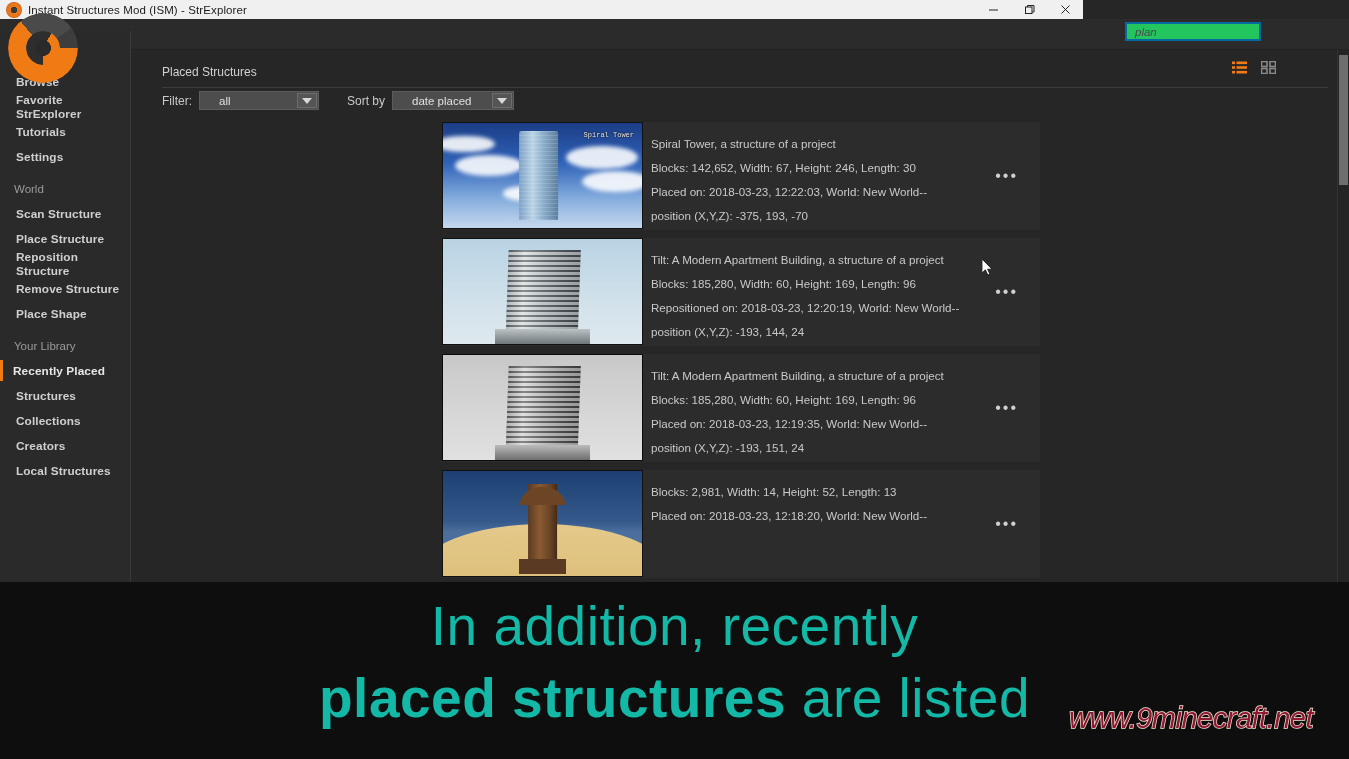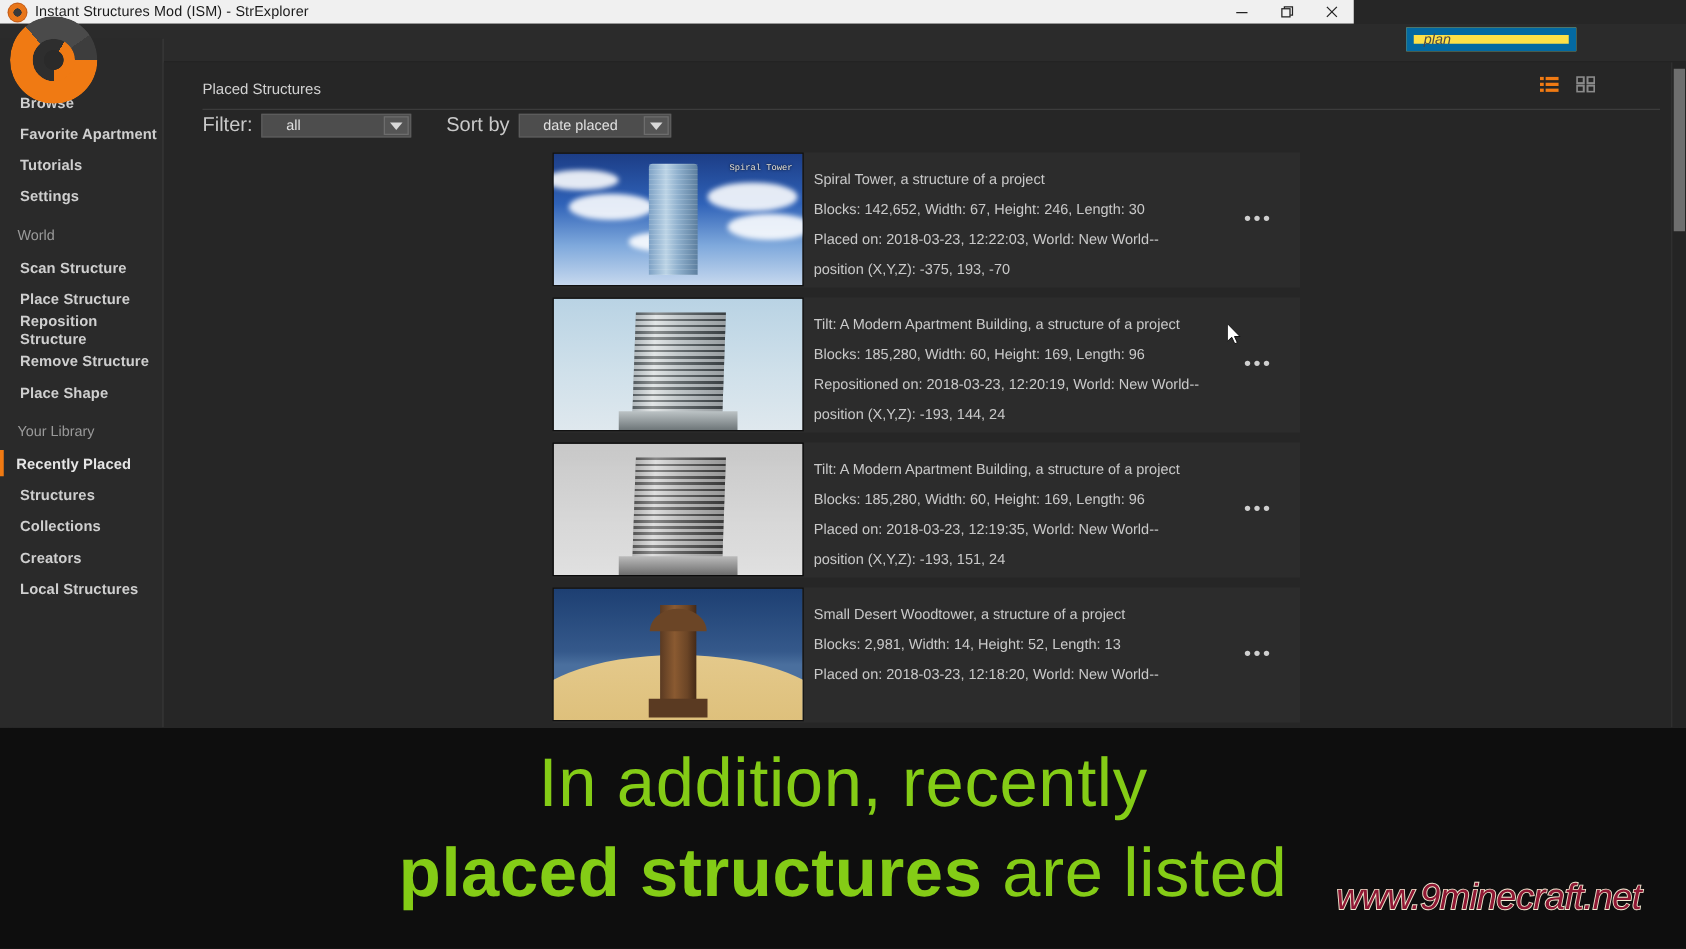--- a/index.html
+++ b/index.html
@@ -31,21 +31,21 @@
   .tb-btn svg { display: block; }
 
   
   .topbar {
     position: absolute; top: 19px; left: 0; width: 1349px; height: 31px;
     background: #2b2b2b; border-bottom: 1px solid #222;
   }
   .searchbox {
     position: absolute; right: 88px; top: 22px;
     width: 136px; height: 19px;
-    background: #fde047; border: 6px solid #0369a1;
+    background: #22c55e; border: 2px solid #0369a1;
     display: flex; align-items: center;
   }
   .searchbox span {
     font-size: 11.5px; font-style: italic; color: #4a4a4a; padding-left: 8px;
   }
 
   
   .sidebar {
     position: absolute; left: 0; top: 31px; width: 131px; height: 551px;
     background: #2a2a2a; border-right: 1px solid #3a3a3a;
@@ -98,21 +98,21 @@
     position: absolute; left: 31px; top: 12px; width: 1166px;
     border-bottom: 1px solid #3c3c3c; padding-bottom: 7px;
   }
   .content-head span { font-size: 12px; color: #d2d2d2; }
 
   .viewtoggle { position: absolute; right: 62px; top: 11px; display: flex; gap: 14px; }
   .icon-list, .icon-grid { width: 15px; height: 13px; display: block; }
 
   
   .filterrow { position: absolute; left: 31px; top: 41px; display: flex; align-items: center; }
-  .flabel { font-size: 16px; color: #c9c9c9; margin-right: 7px; text-align: center; }
+  .flabel { font-size: 12px; color: #c9c9c9; margin-right: 7px; text-align: center; }
   .dropdown {
     height: 19px; background: #4d4d4d; border: 1px solid #5c5c5c;
     display: flex; align-items: center; position: relative; padding-left: 12px;
   }
   .dropdown.w1 { width: 120px; }
   .dropdown.w2 { width: 122px; }
   .dropdown .dval { font-size: 11.5px; color: #e0e0e0; padding-left: 7px; }
   .dd-arrow {
     position: absolute; right: 1px; top: 1px; width: 20px; height: 15px;
     background: #555; border: 1px solid #6d6d6d;
@@ -215,21 +215,21 @@
 
   
   .overlay {
     position: absolute; left: 0; bottom: 0; width: 1349px; height: 177px;
     background: rgba(10,10,10,.86);
     backdrop-filter: blur(6px);
     overflow: hidden;
   }
   .caption {
     position: absolute; left: 0; top: 8px; width: 1349px;
-    text-align: center; color: #84cc16;
+    text-align: center; color: #14b8a6;
     font-size: 55px; line-height: 72px; letter-spacing: .5px;
   }
   .caption .b { font-weight: bold; }
   .watermark {
     position: absolute; right: 36px; bottom: 24px;
     font-size: 29px; font-weight: normal; font-style: italic;
     color: #8f1834; letter-spacing: -.5px;
     -webkit-text-stroke: 1.4px #f2ead2;
     paint-order: stroke fill;
   }
@@ -269,21 +269,21 @@
   <div class="topbar"></div>
   <div class="searchbox">
     <span>plan</span>
   </div>
 
   <div class="sidebar">
     <div class="nav-item">
       <span>Browse</span>
     </div>
     <div class="nav-item">
-      <span>Favorite Apartment</span>
+      <span>Favorite StrExplorer</span>
     </div>
     <div class="nav-item">
       <span>Tutorials</span>
     </div>
     <div class="nav-item">
       <span>Settings</span>
     </div>
 
     <div class="nav-group">
       <span>World</span>
@@ -422,21 +422,20 @@
       </div>
 
       <div class="row">
         <div class="thumb">
           <div class="th-desert-sky"></div>
           <div class="th-sand"></div>
           <div class="th-woodtower"></div>
           <div class="th-woodbase"></div>
         </div>
         <div class="row-info">
-          <div class="line">Small Desert Woodtower, a structure of a project</div>
           <div class="line">Blocks: 2,981, Width: 14, Height: 52, Length: 13</div>
           <div class="line">Placed on: 2018-03-23, 12:18:20, World: New World--</div>
         </div>
         <div class="dots">•••</div>
       </div>
 
     </div>
   </div>
 
   <div class="content-edge"></div>

